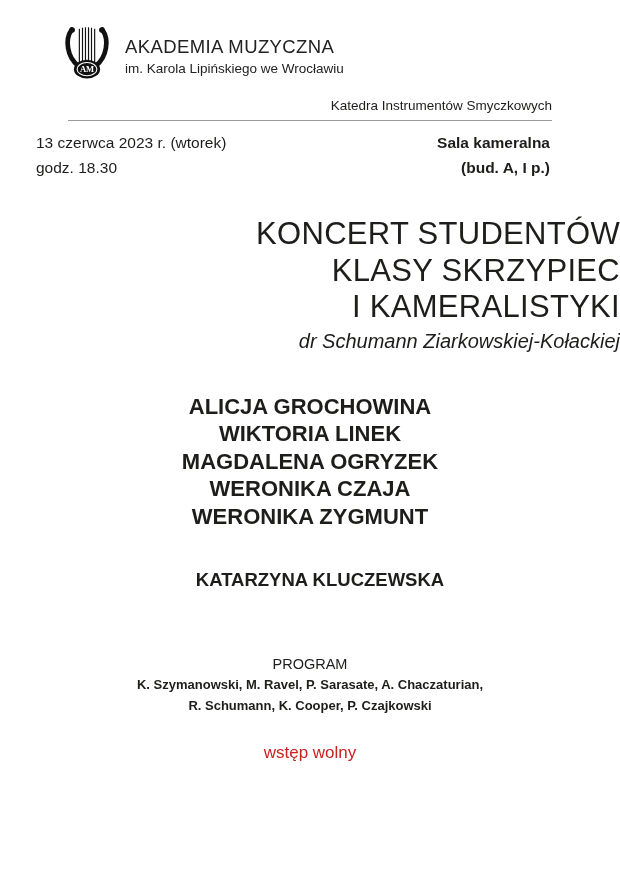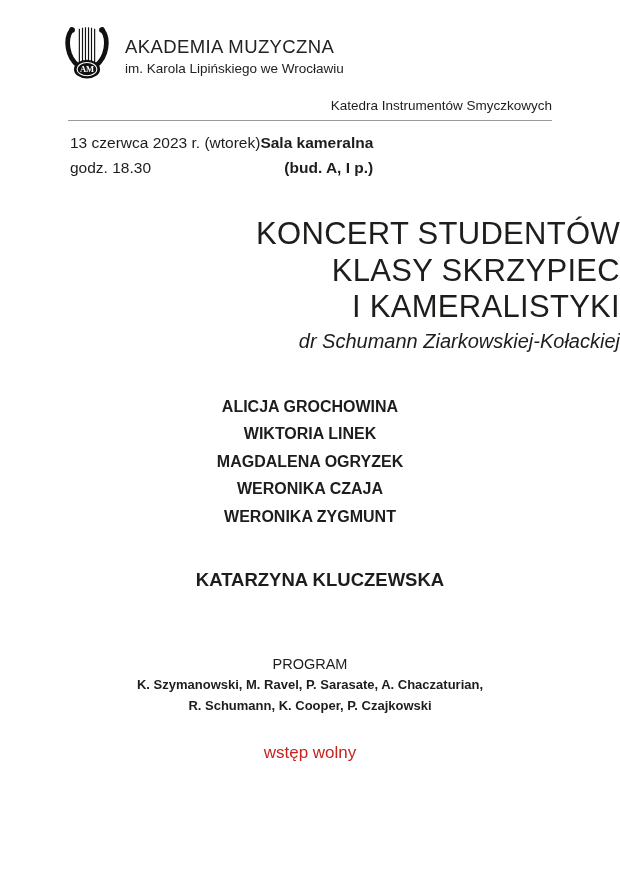--- a/index.html
+++ b/index.html
@@ -19,31 +19,31 @@
   .brand-text { padding-top:2px; }
   .institution-name { font-size:18.5px; letter-spacing:0.4px; color:#222; }
   .institution-sub { font-size:13.5px; margin-top:3px; color:#222; }
   .department { text-align:right; font-size:13.5px; margin-top:13px; }
   .divider {
     border:none; border-top:1.6px solid #9a9a9a;
     margin:7px 68px 0 68px;
   }
   
   .event-info {
-    display:flex; justify-content:flex-start;
-    padding:9px 70px 0 70px;
+    display:flex; justify-content:space-between;
+    padding:9px 70px 0 36px;
     font-size:15.5px; line-height:25px;
   }
   .event-right { text-align:right;font-weight:bold; }
   
   .title-block { text-align:right; margin-top:36px; }
   .title-line { font-size:31px; line-height:36.5px; letter-spacing:0.3px; }
   .teacher { font-size:20px; font-style:italic; margin-top:4px; }
   
-  .performers { text-align:center; margin-top:40px; font-weight:bold; font-size:16px; line-height:27.5px; }
+  .performers { text-align:center; margin-top:40px; font-weight:bold; font-size:22px; line-height:27.5px; }
   
   .piano { text-align:center; margin-top:36px; }
   .piano-label { font-size:17px; line-height:27px; }
   .piano-name { font-weight:bold; font-size:18.5px; line-height:27.5px;padding-left:20px; }
   
   .program { text-align:center; margin-top:60px; }
   .program-label { font-size:14.5px; line-height:20px; }
   .program-line { font-weight:bold; font-size:13px; line-height:21.5px; }
   
   .admission { text-align:center; margin-top:26px; font-size:17px; color:#c9221f; }

